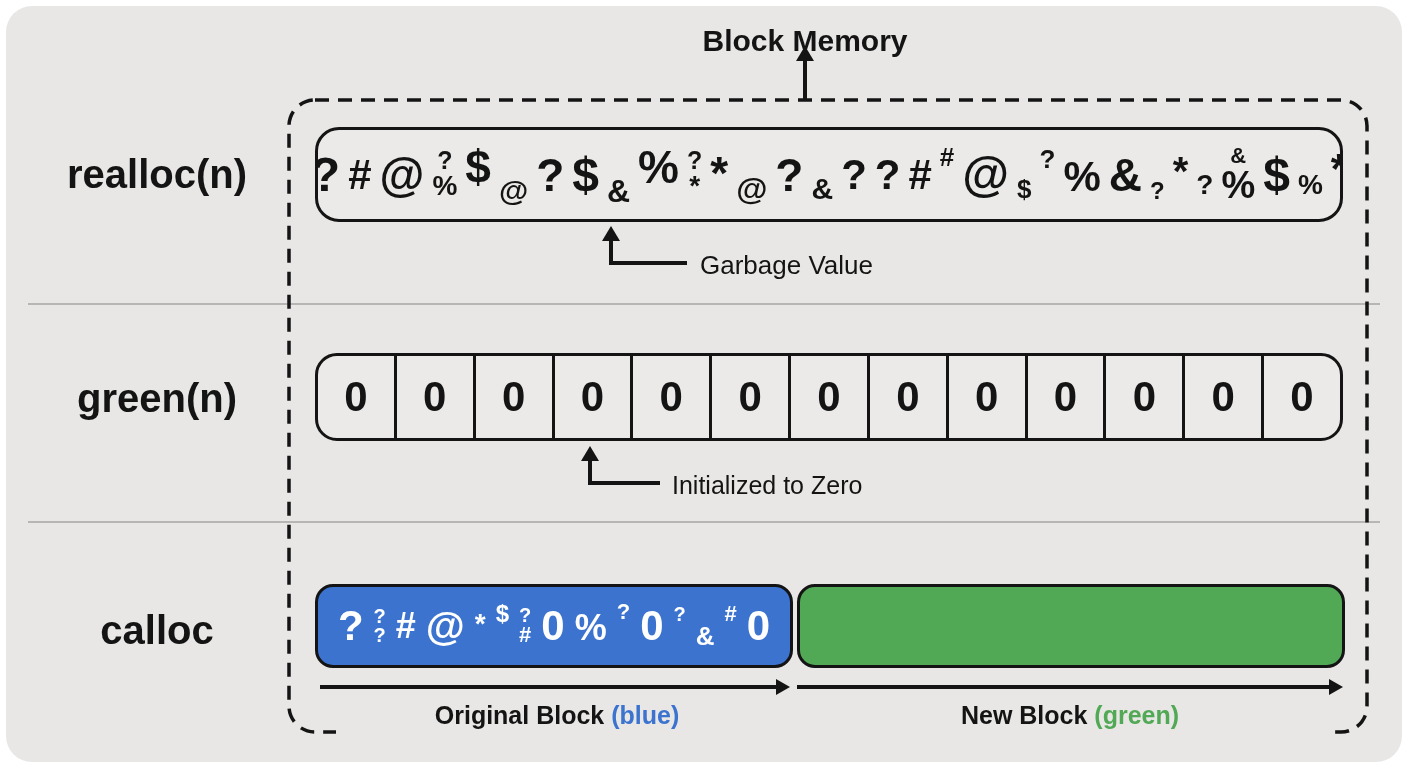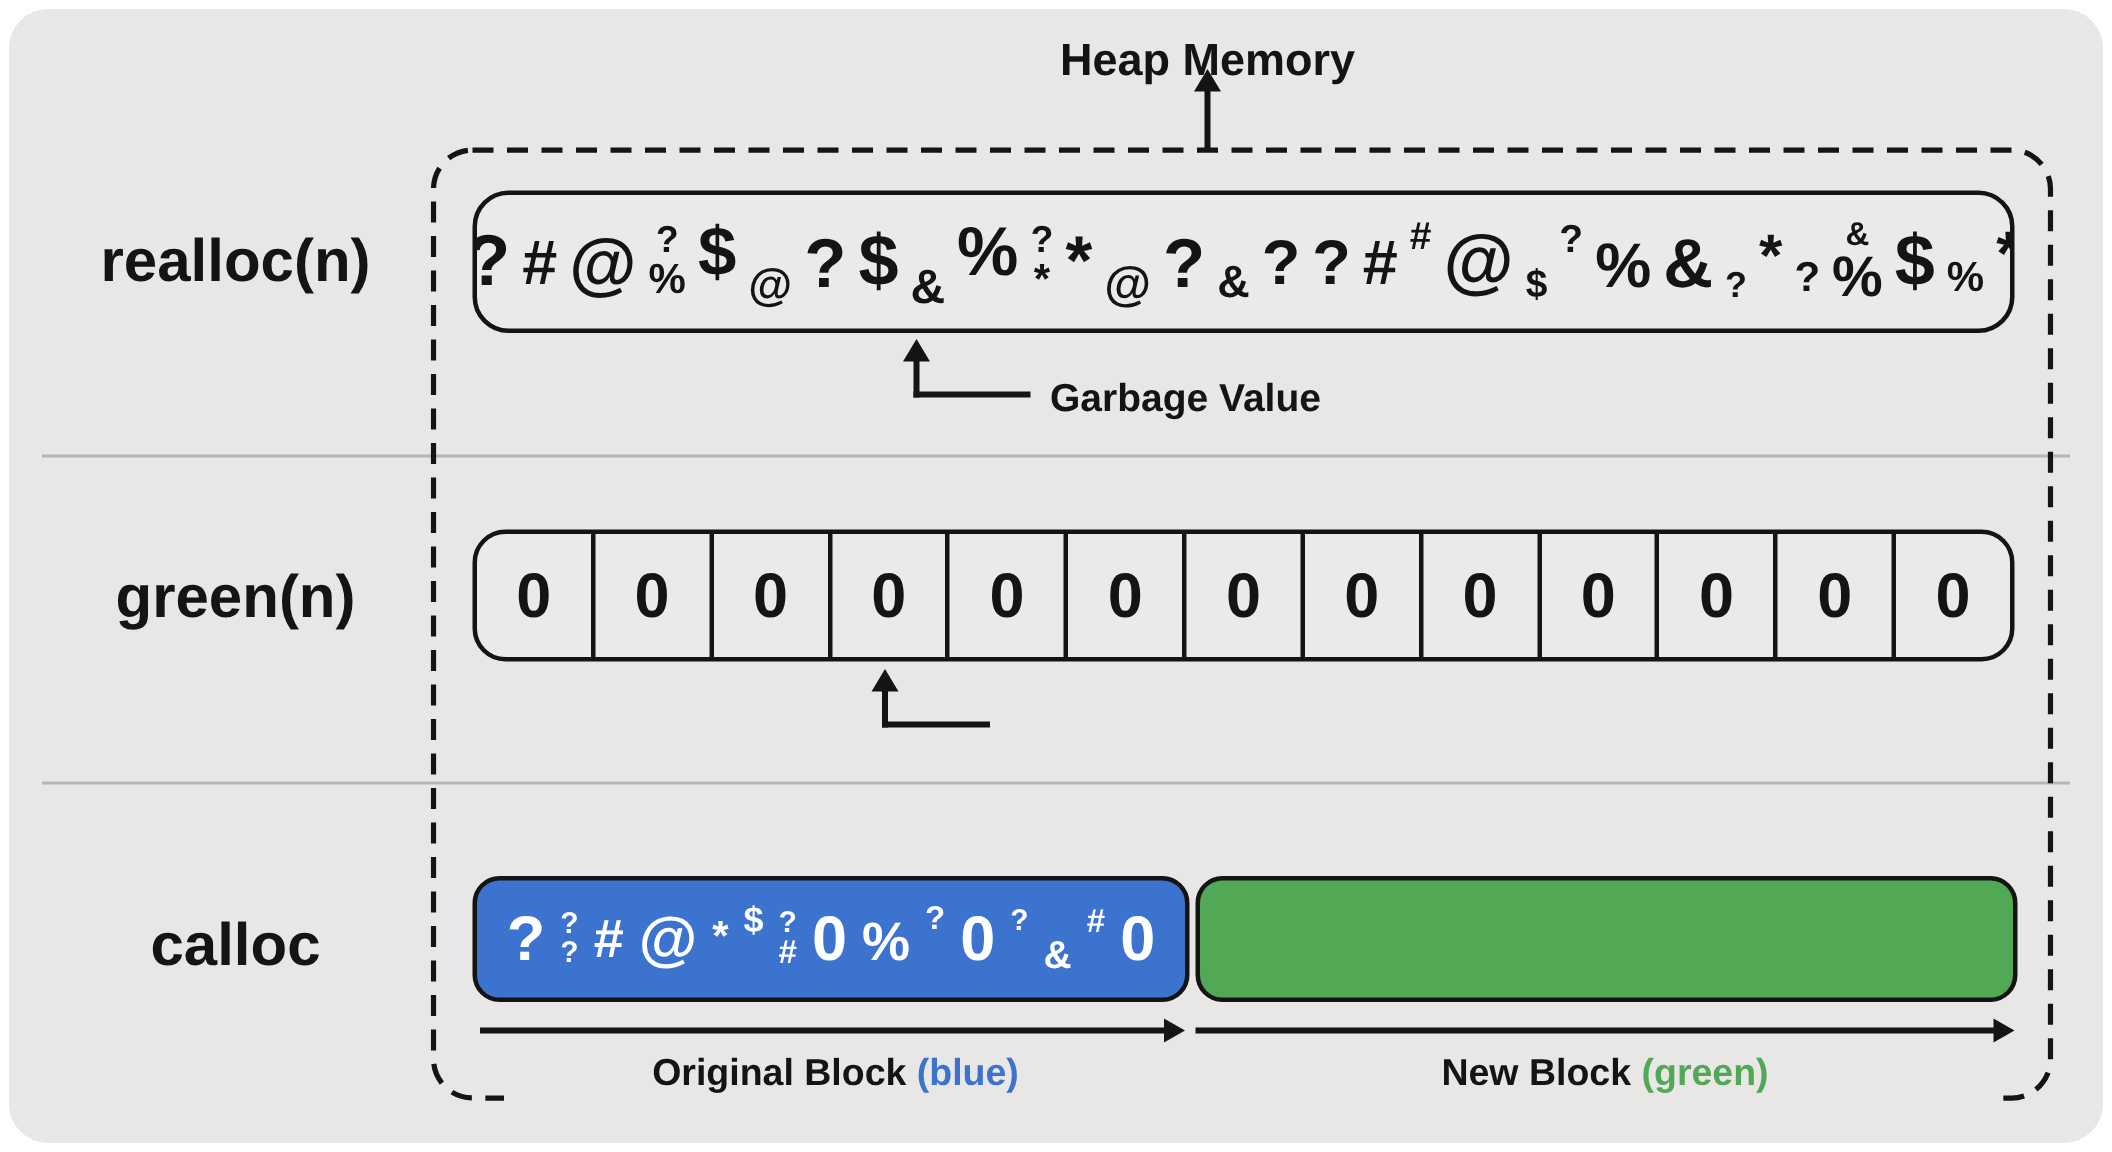--- a/index.html
+++ b/index.html
@@ -44,21 +44,21 @@
   .stk span{line-height:0.95;}
 
   .cells{display:flex;width:100%;height:100%;}
   .cell{flex:1;display:flex;align-items:center;justify-content:center;
         border-right:3px solid var(--ink,#141414);font-size:42px;font-weight:700;}
   .cell:last-child{border-right:none;}
 
   .gv-head{left:602px;top:226px;}
   .gv-line{left:609px;top:239px;height:26px;}
   .gv-hline{left:609px;top:261px;width:78px;}
-  .annot{position:absolute;font-weight:700;white-space:nowrap;z-index:5;}
+  .annot{position:absolute;font-weight:400;white-space:nowrap;z-index:5;}
   .gv-text{left:700px;top:250px;font-size:26px;}
 
   .iz-head{left:581px;top:446px;}
   .iz-line{left:588px;top:459px;height:26px;}
   .iz-hline{left:588px;top:481px;width:72px;}
   .iz-text{left:672px;top:471px;font-size:25px;}
 
   .arr1-line{left:320px;top:685px;width:458px;}
   .arr1-head{left:776px;top:679px;}
   .arr2-line{left:797px;top:685px;width:534px;}
@@ -76,21 +76,21 @@
 <div class="stage">
   <div class="panel"></div>
   <div class="sep sep1"></div>
   <div class="sep sep2"></div>
 
   <svg class="dashed-box" width="1082" height="636" viewBox="0 0 1082 636">
     <rect x="2" y="2" width="1078" height="632" rx="26" fill="none" stroke="#141414" stroke-width="3.5" stroke-dasharray="14 9"></rect>
   </svg>
   <div class="dash-mask"></div>
 
-  <div class="heap-title">Heap Memory</div>
+  <div class="heap-title">Block Memory</div>
   <div class="vline heap-arrow-line"></div>
   <div class="tri-up heap-arrow-head"></div>
 
   <div class="row-label malloc-label">realloc(n)</div>
   <div class="mem-box malloc-box">
     <div class="tokens ink">
         <span class="tok" style="font-size: 48px;">?</span>
         <span class="tok" style="font-size: 42px;">#</span>
         <span class="tok" style="font-size: 46px;">@</span>
         <span class="stk">
@@ -151,20 +151,21 @@
         <div class="cell">0</div>
         <div class="cell">0</div>
         <div class="cell">0</div>
         <div class="cell">0</div>
         <div class="cell">0</div>
       </div>
   </div>
   <div class="tri-up iz-head"></div>
   <div class="vline iz-line"></div>
   <div class="hline iz-hline"></div>
+  <div class="annot iz-text">Initialized to Zero</div>
 
   <div class="row-label realloc-label">calloc</div>
   <div class="mem-box blue-box">
     <div class="tokens white">
         <span class="tok" style="font-size: 42px;">?</span>
         <span class="stk">
           <span style="font-size: 20px;">?</span>
           <span style="font-size: 20px;">?</span>
         </span>
         <span class="tok" style="font-size: 36px;">#</span>

